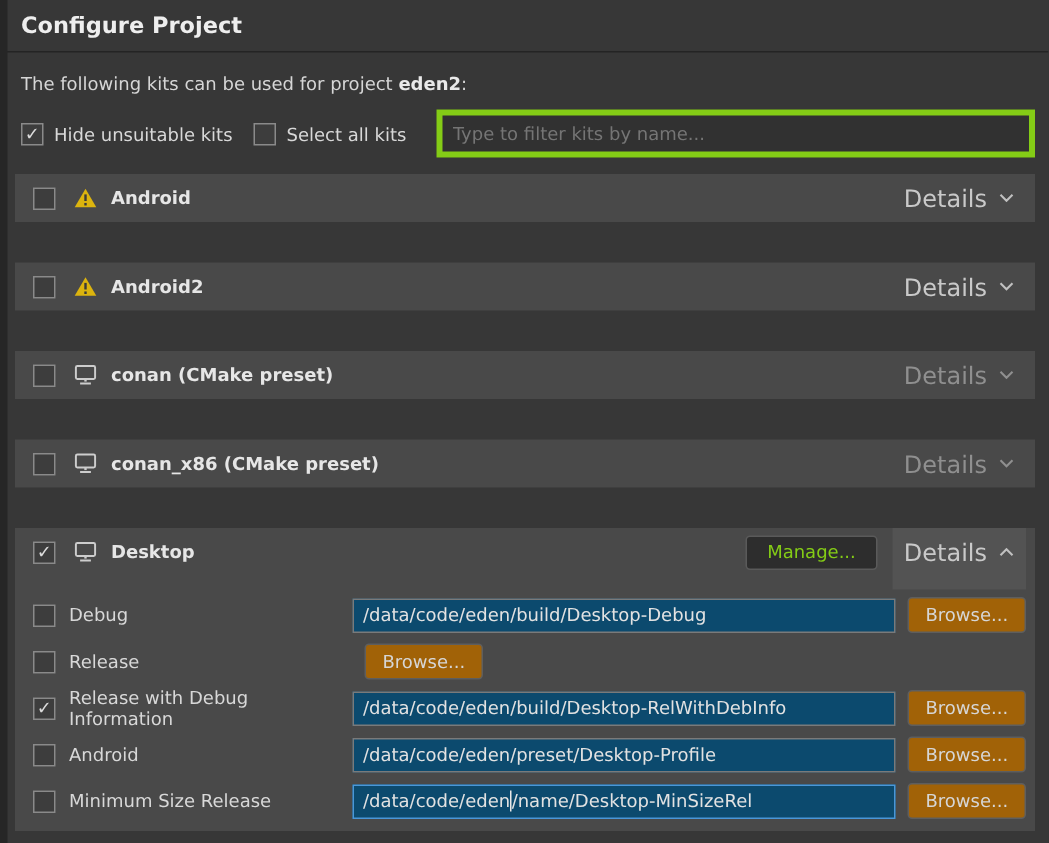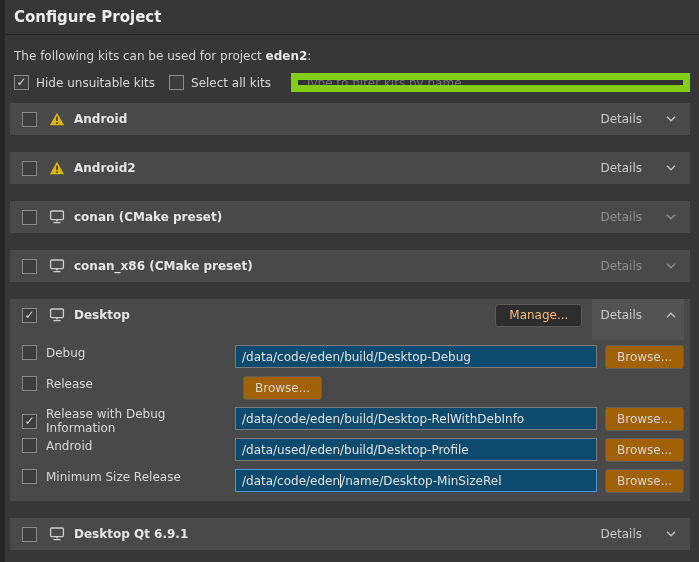--- a/index.html
+++ b/index.html
@@ -20,56 +20,56 @@
   .toolbar { display:flex; align-items:center; margin:9px 9px 0 14px; }
   .cbx-group { display:flex; align-items:flex-end; gap:7px; margin-right:14px; cursor:default; }
   .cbx {
     width:15px; height:15px; box-sizing:border-box; flex:0 0 15px;
     border:1px solid #8a8a8a; background:#3d3d3d;
     display:inline-flex; align-items:center; justify-content:center;
     color:#dcdcdc; font-size:12px; line-height:1;
   }
   .cbx.checked::after { content:"✓"; margin-top:-1px; }
   .filter-input {
-    flex:1; height:19px; box-sizing:border-box; margin-left:6px;
-    background:#313131; border:7px solid #84cc16; color:#cfcfcf;
+    flex:1; height:32px; box-sizing:border-box; margin-left:6px;
+    background:#313131; border:4px solid #84cc16; color:#cfcfcf;
     padding:0 7px; font-family:"DejaVu Sans","Liberation Sans",sans-serif; font-size:12px;
     outline:none;
   }
   .filter-input::placeholder { color:#757575; }
 
   .kit-list { margin:11px 9px 0 10px; }
-  .kit-card { background:#494949; margin-bottom:17px; }
+  .kit-card { background:#494949; margin-bottom:27px; }
   .kit-header { display:flex; align-items:center; height:32px; padding:0 6px 0 12px; }
   .kit-header .cbx { margin-right:11px; }
   .kit-icon { width:17px; display:inline-flex; justify-content:center; margin-right:9px; }
   .kit-icon svg { display:block; }
   .kit-name { font-weight:bold; color:#e6e6e6; }
   .spacer { flex:1; }
   .manage-btn {
     background:#2d2d2d; border:1px solid #5a5a5a; border-radius:3px;
-    color:#fdba74; height:23px; padding:0 13px; font-size:12px;
+    color:#84cc16; height:23px; padding:0 13px; font-size:12px;
     font-family:inherit; margin-right:10px; cursor:default;
   }
   .details-btn {
-    display:flex; align-items:center; gap:24px; height:32px; padding:0 8px;
-    background:transparent; border:none; color:#c9c9c9; font-size:12px;
+    display:flex; align-items:center; gap:8px; height:32px; padding:0 8px;
+    background:transparent; border:none; color:#c9c9c9; font-size:16px;
     font-family:inherit; cursor:default;
   }
   .details-btn.disabled { color:#8f8f8f; }
   .details-btn.disabled .chev svg path { stroke:#8f8f8f; }
   .kit-card.expanded .details-btn {
     background:#535353; height:41px; box-sizing:border-box; padding-bottom:9px;
     align-self:flex-start; margin-bottom:-9px;
   }
   .chev { display:inline-flex; }
   .chev.up { transform:rotate(180deg); }
 
   .kit-configs { padding:14px 7px 8px 12px; }
-  .cfg-row { display:flex; align-items:flex-start; height:24px; margin-bottom:7px; }
+  .cfg-row { display:flex; align-items:center; height:24px; margin-bottom:7px; }
   .cfg-row:last-child { margin-bottom:0; }
   .cfg-label { display:flex; align-items:center; gap:9px; width:213px; flex:0 0 213px; color:#d8d8d8; }
   .cfg-field {
     width:362px; flex:0 0 362px; height:23px; box-sizing:border-box;
     background:#0c4a6e; border:1px solid #7a7a7a;
     display:flex; align-items:center; padding:0 6px; color:#e2e2e2;
     white-space:nowrap; overflow:hidden;
   }
   .cfg-field.focused { border-color:#4a97d8; }
   .caret { display:inline-block; width:1px; height:14px; background:#e8e8e8; }
@@ -250,21 +250,21 @@
     </span>
     <div class="cfg-field">/data/code/eden/build/Desktop-RelWithDebInfo</div>
     <button class="browse-btn">Browse...</button>
   </div>
 
   <div class="cfg-row">
     <span class="cfg-label">
       <span class="cbx cfg-cbx"></span>
       <span class="cfg-label-text">Android</span>
     </span>
-    <div class="cfg-field">/data/used/eden/build/Desktop-Profile</div>
+    <div class="cfg-field">/data/code/eden/preset/Desktop-Profile</div>
     <button class="browse-btn">Browse...</button>
   </div>
 
   <div class="cfg-row">
     <span class="cfg-label">
       <span class="cbx cfg-cbx"></span>
       <span class="cfg-label-text">Minimum Size Release</span>
     </span>
     <div class="cfg-field focused">
             <span>/data/code/eden</span>

